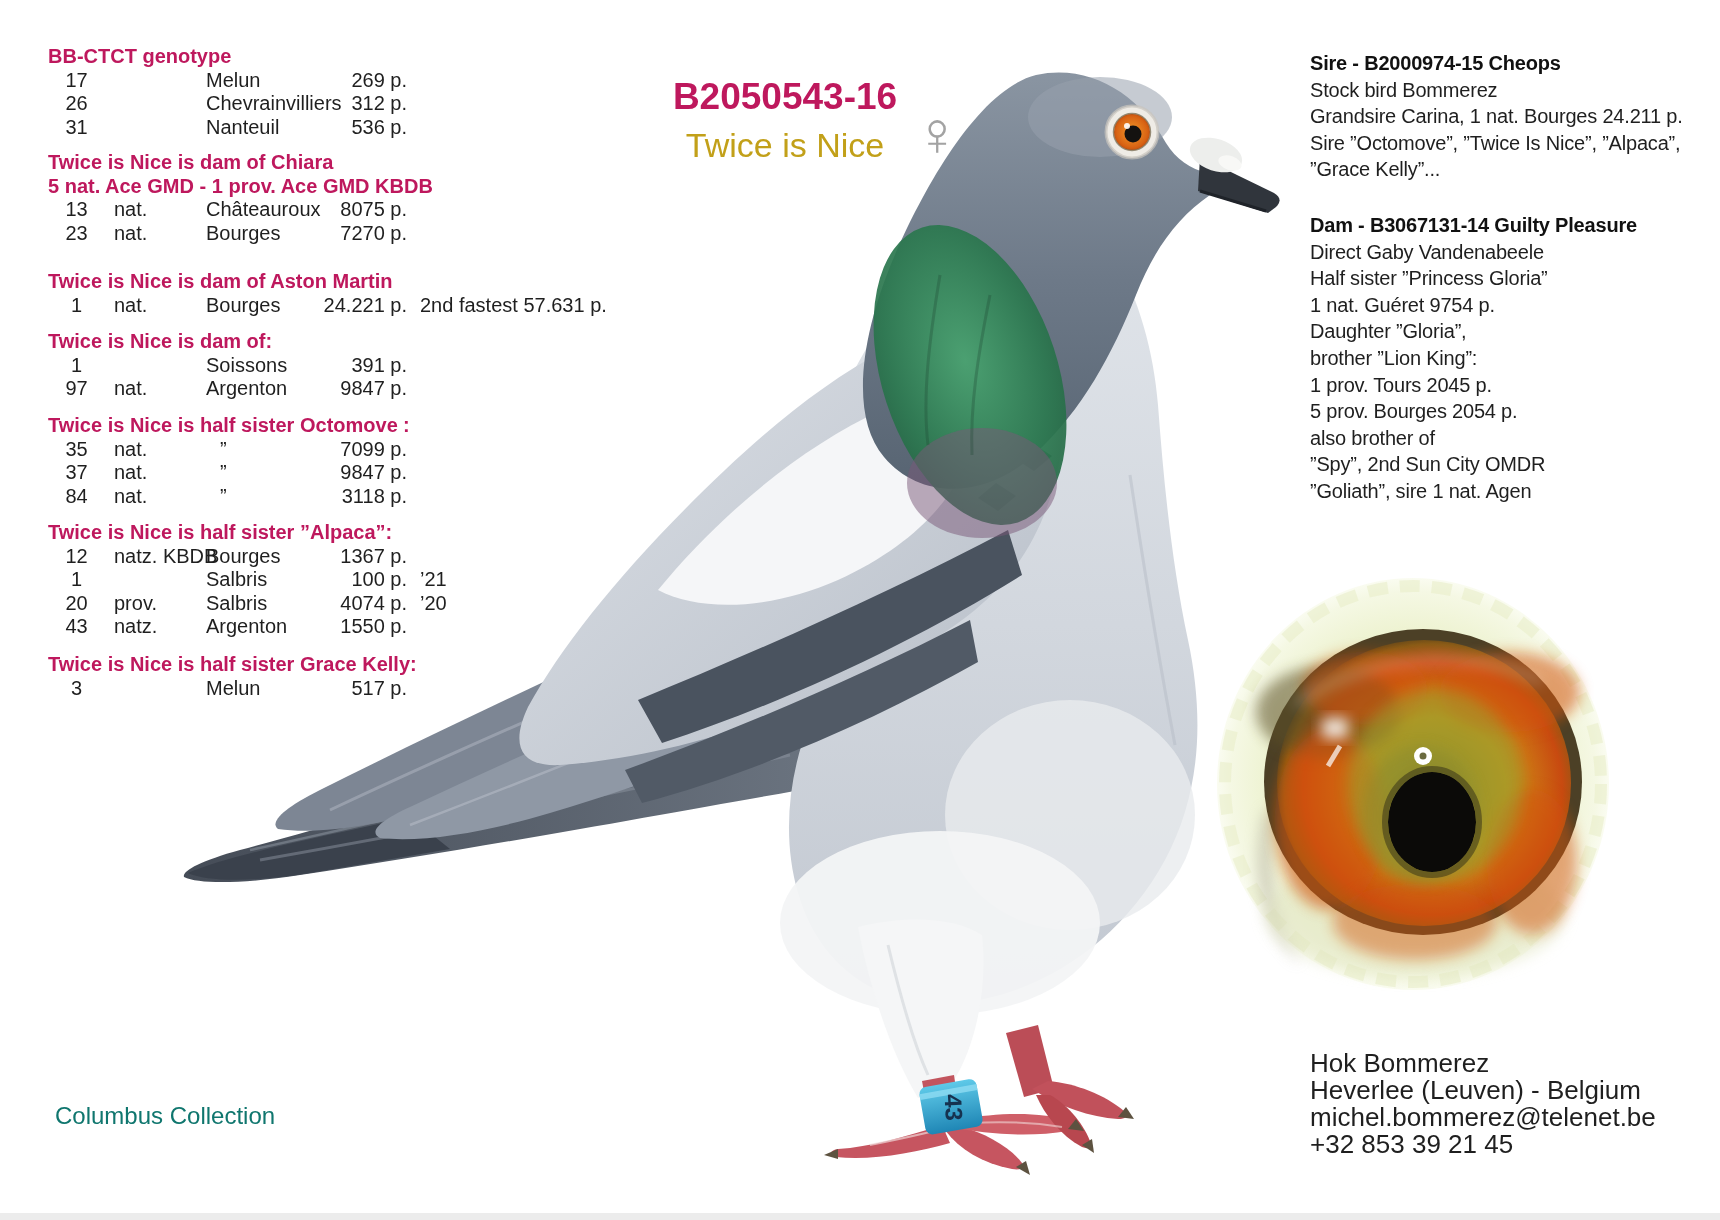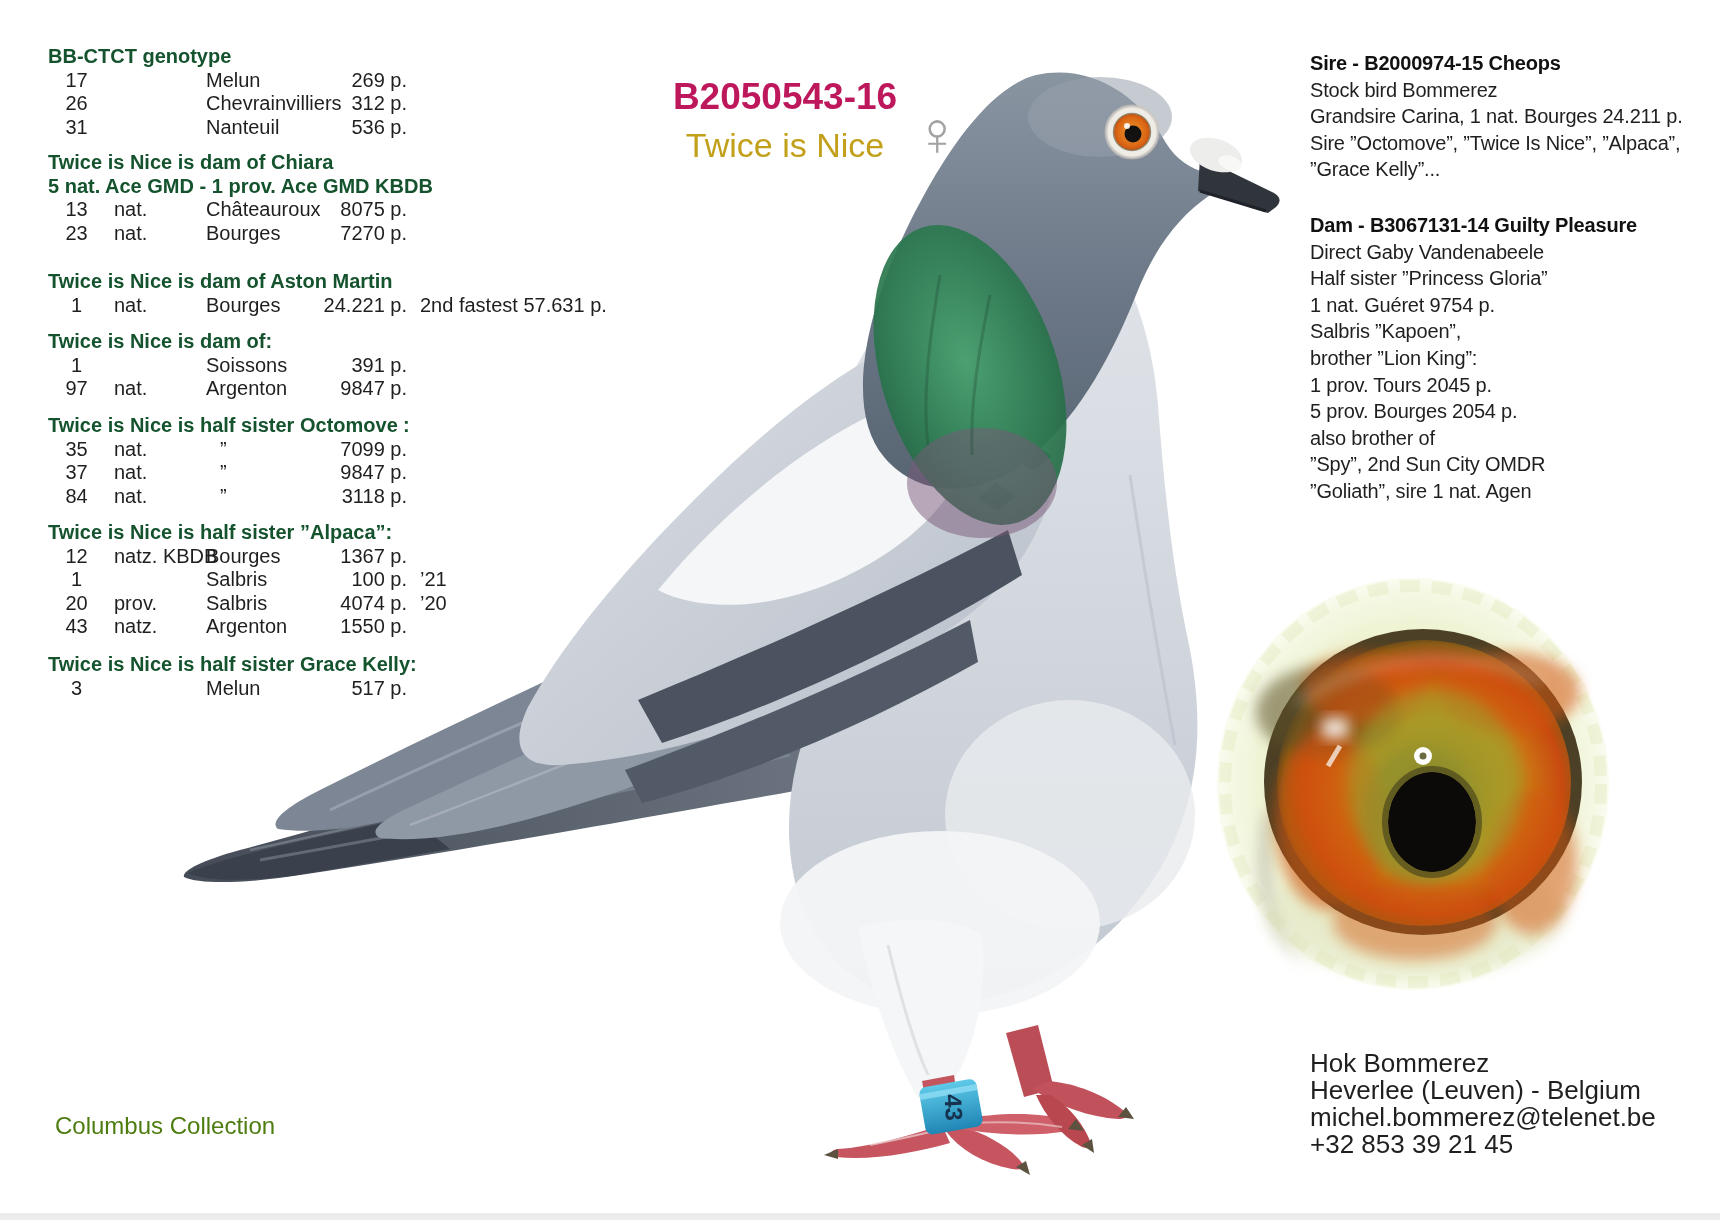--- a/index.html
+++ b/index.html
@@ -1,20 +1,20 @@
 <!DOCTYPE html>
 <html><head>
 <meta charset="utf-8">
 <style>
   html,body{margin:0;padding:0;background:#fff;}
   .canvas{position:relative;width:1720px;height:1220px;background:#ffffff;overflow:hidden;
           font-family:"Liberation Sans", sans-serif;color:#1f1f1f;}
   
   .sec{position:absolute;left:48px;font-size:20px;line-height:23.6px;white-space:nowrap;}
-  .sec .h{font-weight:bold;color:#14532d;position:relative;}
+  .sec .h{font-weight:bold;color:#be185d;position:relative;}
   .row{position:relative;height:23.6px;}
   .row span{position:absolute;top:0;white-space:nowrap;}
   .c-num{left:0;width:57px;text-align:center;}
   .c-qual{left:66px;}
   .c-place{left:158px;text-align:right;}
   .c-pts{left:265px;width:94px;text-align:right;}
   .c-extra{left:372px;}
   .colon{position:absolute;left:355px;top:0;font-weight:bold;}
   
   .ringnum{position:absolute;left:585px;top:76px;width:400px;text-align:center;
@@ -22,21 +22,21 @@
   .birdname{position:absolute;left:585px;top:126px;width:400px;text-align:center;
            font-size:34px;font-weight:normal;color:#c2a019;}
   .sexsym{position:absolute;left:914px;top:103px;font-size:62px;line-height:1;
           color:#a3a3a3;font-weight:normal;}
   
   .rcol{position:absolute;left:1290px;font-size:20px;line-height:26.6px;
         letter-spacing:-0.2px;white-space:nowrap;margin-left:20px;}
   .rcol .title{font-weight:bold;color:#111;}
   
   .contact{position:absolute;left:1310px;top:1050px;font-size:26px;line-height:27px;white-space:nowrap;}
-  .brand{position:absolute;left:55px;top:1102px;font-size:24px;color:#4d7c0f;margin-top:10px;}
+  .brand{position:absolute;left:55px;top:1102px;font-size:24px;color:#0f766e;}
   .pigeon-svg{position:absolute;left:170px;top:55px;width:1125px;height:1125px;}
   .eye-svg{position:absolute;left:1210px;top:570px;width:410px;height:430px;}
   .bottomstrip{position:absolute;left:0;bottom:0;width:100%;height:7px;background:#ececec;}
 </style>
 </head>
 <body>
 
 <div class="canvas">
 
   <div class="sec" style="top:45px">
@@ -190,21 +190,21 @@
     <div>Grandsire Carina, 1 nat. Bourges 24.211 p.</div>
     <div>Sire ”Octomove”, ”Twice Is Nice”, ”Alpaca”,</div>
     <div>”Grace Kelly”...</div>
   </div>
 
   <div class="rcol" style="top:212px">
     <div class="title">Dam - B3067131-14 Guilty Pleasure</div>
     <div>Direct Gaby Vandenabeele</div>
     <div>Half sister ”Princess Gloria”</div>
     <div>1 nat. Guéret 9754 p.</div>
-    <div>Salbris ”Kapoen”,</div>
+    <div>Daughter ”Gloria”,</div>
     <div>brother ”Lion King”:</div>
     <div>1 prov. Tours 2045 p.</div>
     <div>5 prov. Bourges 2054 p.</div>
     <div>also brother of</div>
     <div>”Spy”, 2nd Sun City OMDR</div>
     <div>”Goliath”, sire 1 nat. Agen</div>
   </div>
 
   <div class="contact">
     <div>Hok Bommerez</div>

